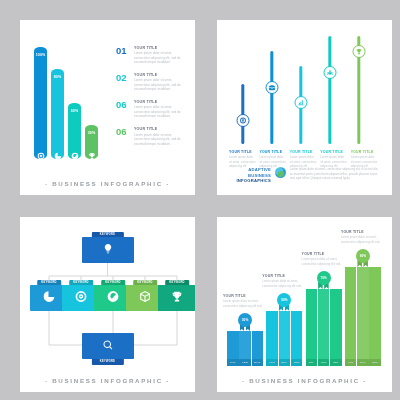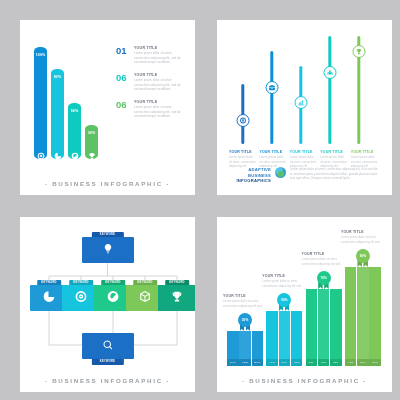--- a/index.html
+++ b/index.html
@@ -139,20 +139,27 @@
         <div class="cyl" style="left: 51px; height: 33.6px; background: rgb(93, 194, 100);">
           <div class="pct">30%</div>
           <div class="ic"><svg viewBox="0 0 24 24" width="8" height="8" fill="#fff">
               <path d="M7 3h10v2h3v3a4 4 0 01-3.6 4A5 5 0 0113 15.8V18h3v3H8v-3h3v-2.2A5 5 0 017.6 12 4 4 0 014 8V5h3V3zm0 4H6v1a2 2 0 001 1.7V7zm10 0v2.7A2 2 0 0018 8V7h-1z"></path>
             </svg></div>
         </div>
       </div>
     <div class="list" id="numList">
         <div class="li">
           <div class="num" style="color:#1b6fc4">01</div>
+          <div class="body">
+            <div class="t">YOUR TITLE</div>
+            <div class="d">Lorem ipsum dolor sit amet, consectetur adipiscing elit, sed do eiusmod tempor incididunt.</div>
+          </div>
+        </div>
+        <div class="li">
+          <div class="num" style="color:#16c5dd">02</div>
           <div class="body">
             <div class="t">YOUR TITLE</div>
             <div class="d">Lorem ipsum dolor sit amet, consectetur adipiscing elit, sed do eiusmod tempor incididunt.</div>
           </div>
         </div>
         <div class="li">
           <div class="num" style="color:#0ecbc0">06</div>
           <div class="body">
             <div class="t">YOUR TITLE</div>
             <div class="d">Lorem ipsum dolor sit amet, consectetur adipiscing elit, sed do eiusmod tempor incididunt.</div>

